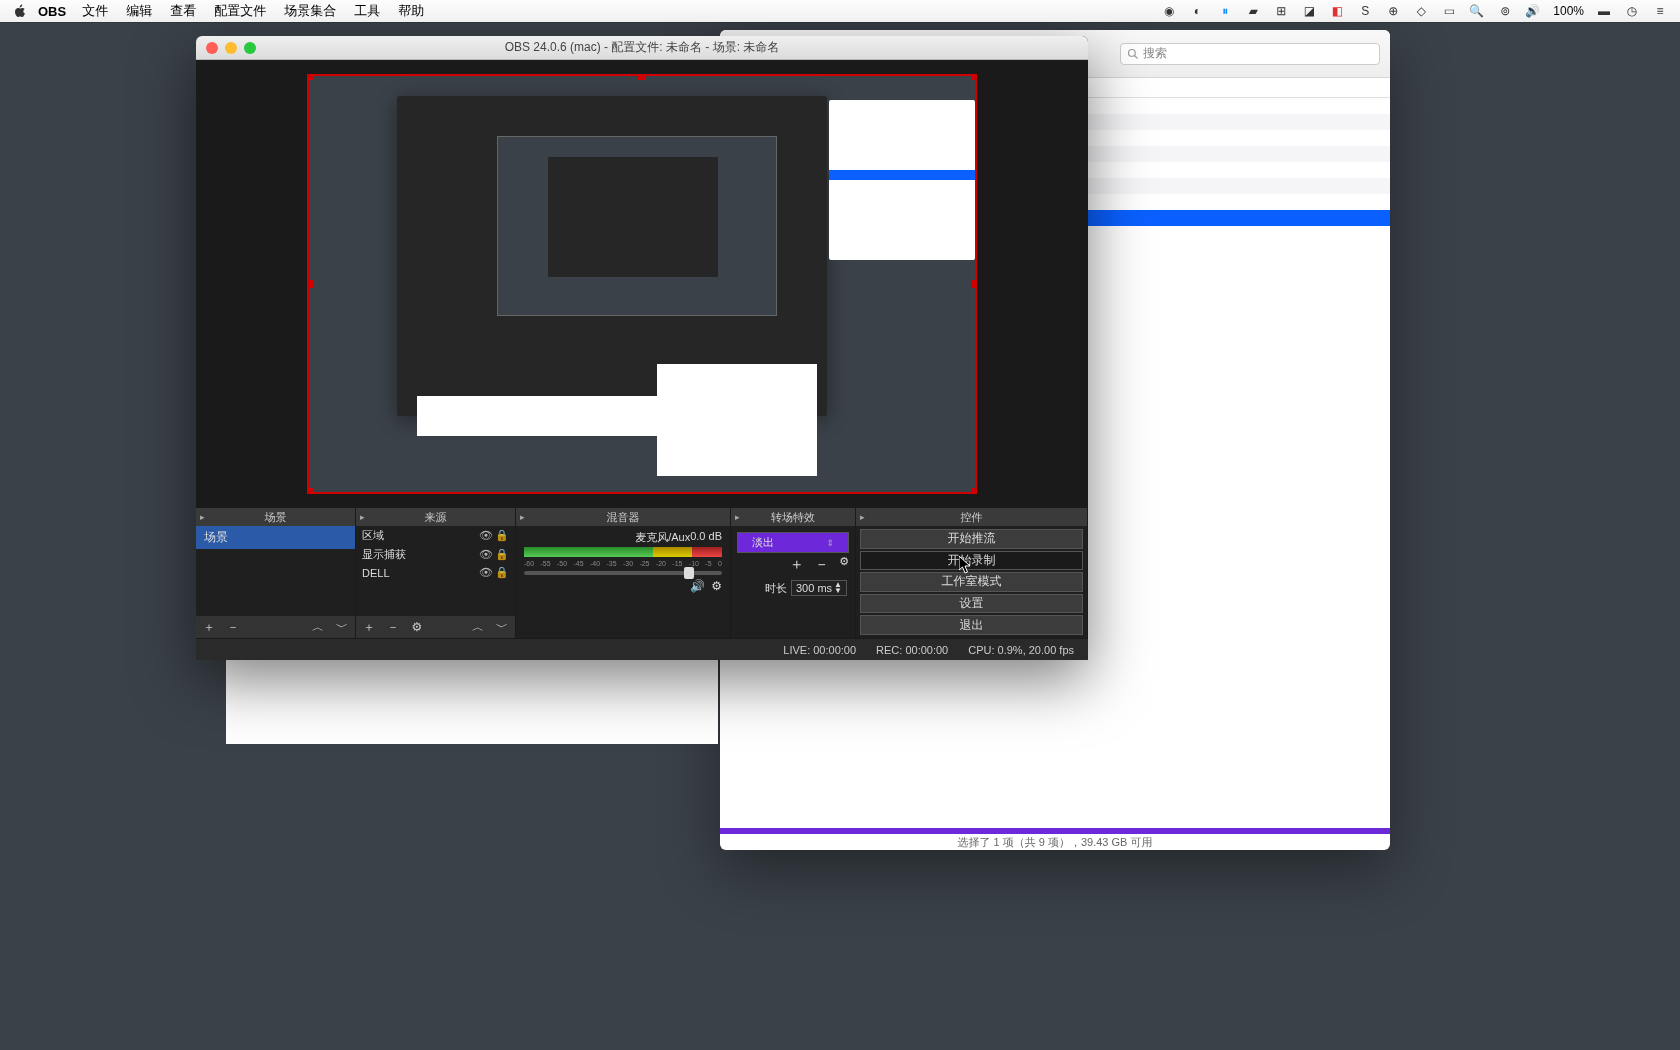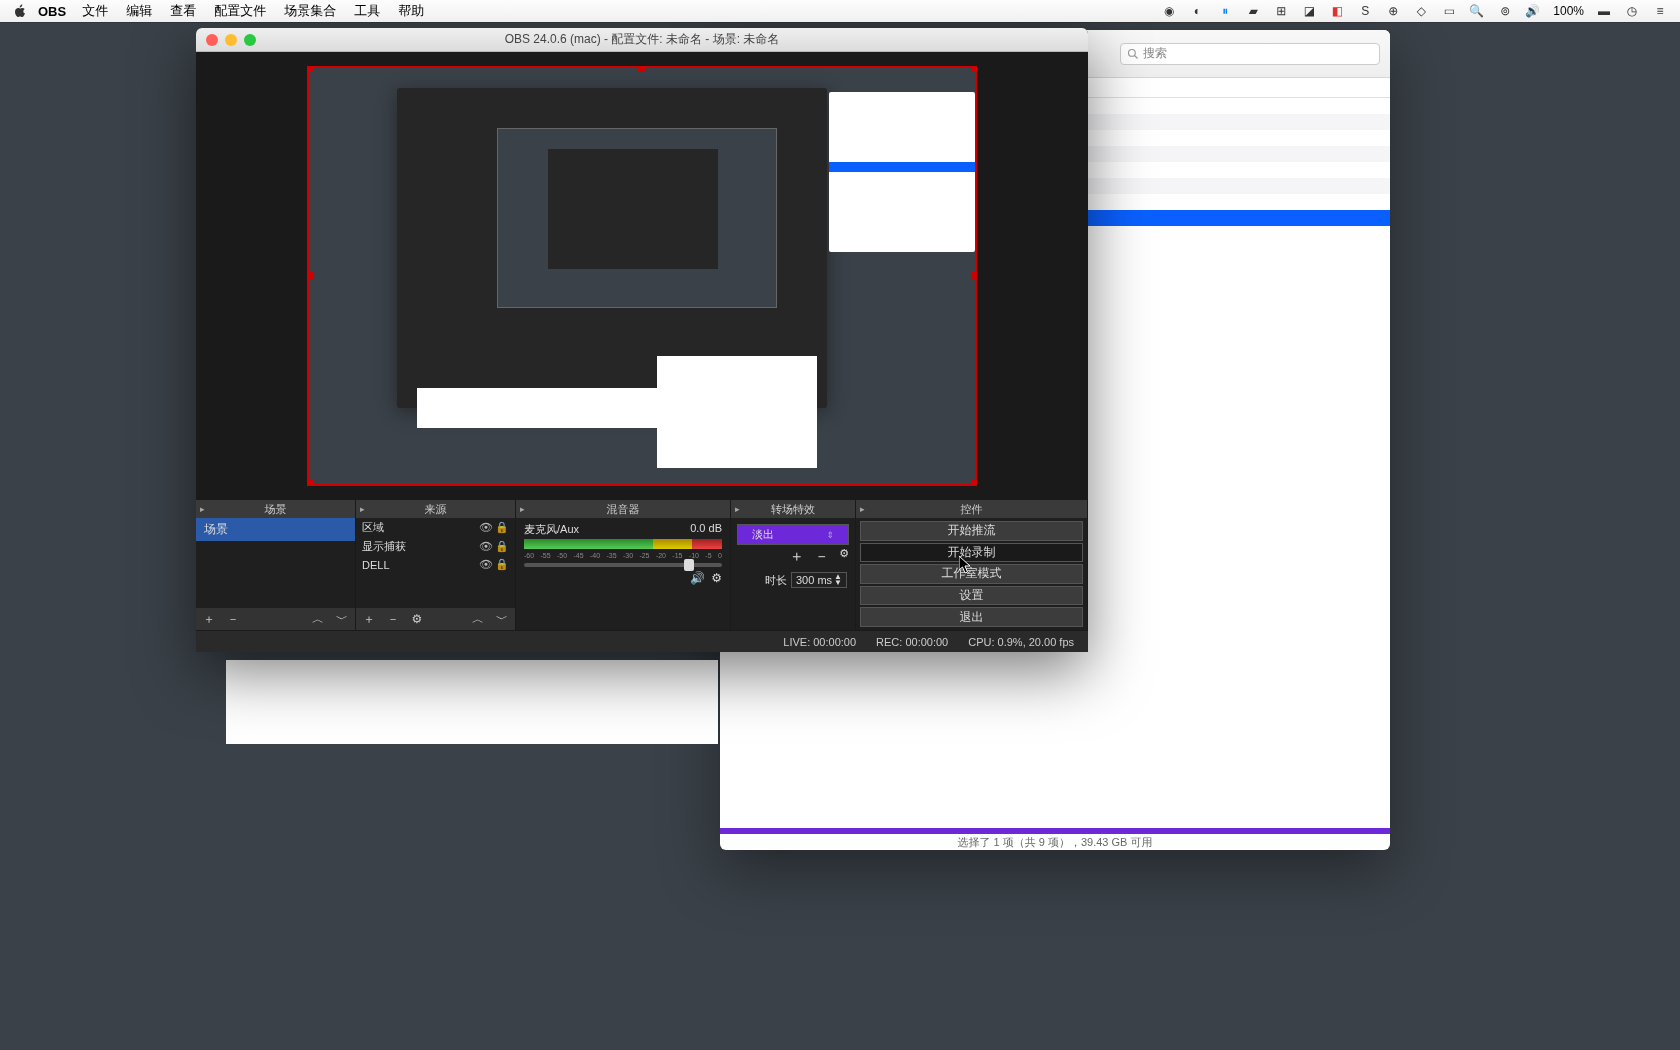--- a/index.html
+++ b/index.html
@@ -27,21 +27,21 @@
 .finder .rows { flex: 1; overflow: auto; }
 .finder .row { display: flex; font-size: 12px; height: 16px; align-items: center; }
 .finder .row.alt { background: #f5f5f7; }
 .finder .row.sel { background: #0a60ff; color: #fff; }
 .finder .row .c1 { width: 135px; padding-left: 6px; white-space: nowrap; overflow: hidden; }
 .finder .row .c2 { width: 80px; text-align: right; padding-right: 8px; }
 .finder .row .c3 { width: 90px; padding-left: 4px; }
 .finder .status { height: 22px; border-top: 6px solid #6d28d9; font-size: 11px; color: #666; display: flex; align-items: center; justify-content: center; }
 
 
-.obs { position: absolute; left: 196px; top: 28px; width: 892px; height: 624px; background: #262626; border-radius: 6px; box-shadow: 0 20px 60px rgba(0,0,0,.5); display: flex; flex-direction: column; color: #ddd; font-size: 12px; z-index: 50; }
+.obs { position: absolute; left: 196px; top: 36px; width: 892px; height: 624px; background: #262626; border-radius: 6px; box-shadow: 0 20px 60px rgba(0,0,0,.5); display: flex; flex-direction: column; color: #ddd; font-size: 12px; z-index: 50; }
 .obs .titlebar { height: 24px; background: linear-gradient(#efefef, #dcdcdc); border-radius: 6px 6px 0 0; display: flex; align-items: center; position: relative; border-bottom: 1px solid #b8b8b8; }
 .obs .traffic { display: flex; gap: 7px; margin-left: 10px; }
 .obs .traffic .dot { width: 12px; height: 12px; border-radius: 50%; }
 .obs .traffic .r { background: #ff5f57; } .obs .traffic .y { background: #febc2e; } .obs .traffic .g { background: #28c840; }
 .obs .title { position: absolute; left: 0; right: 0; text-align: center; font-size: 12px; color: #444; }
 .obs .preview { flex: 1; background: #1a1a1a; padding: 6px; display: flex; align-items: center; justify-content: center; position: relative; }
 .obs .preview .canvas { width: 670px; height: 420px; background: #3a4148; border: 2px solid #d00000; position: relative; overflow: hidden; }
 .obs .preview .inner { position: absolute; left: 88px; top: 20px; width: 430px; height: 320px; background: #262626; border-radius: 3px; box-shadow: 0 4px 20px rgba(0,0,0,.4); }
 .obs .preview .inner2 { position: absolute; left: 520px; top: 24px; width: 146px; height: 160px; background: #fff; border-radius: 2px; }
 .obs .preview .inner2 .srow { height: 10px; font-size: 7px; display: flex; padding: 0 4px; }
@@ -66,21 +66,21 @@
 .obs .d-trans { width: 125px; }
 .obs .d-ctrl { flex: 1; }
 
 .obs .list-item { padding: 3px 8px; font-size: 12px; color: #ddd; }
 .obs .list-item.sel { background: #2a5aa8; }
 .obs .src-row { display: flex; align-items: center; padding: 2px 6px; font-size: 11px; }
 .obs .src-row .name { flex: 1; }
 .obs .src-row .ico { width: 14px; height: 14px; margin-left: 2px; opacity: .8; }
 
 .obs .mixer-ch { padding: 4px 8px; }
-.obs .mixer-ch .mh { display: flex; justify-content: space-between; font-size: 11px; }
+.obs .mixer-ch .mh { display: flex; justify-content: flex-end; font-size: 11px; }
 .obs .meter { height: 10px; background: #111; margin-top: 2px; position: relative; display: flex; }
 .obs .meter .seg-g { background: linear-gradient(#2a8a2a,#5c5); flex: 65; }
 .obs .meter .seg-y { background: linear-gradient(#aa8a00,#dc0); flex: 20; }
 .obs .meter .seg-r { background: linear-gradient(#a02020,#e44); flex: 15; }
 .obs .meter .ticks { position: absolute; left:0; right:0; bottom:-10px; display:flex; justify-content:space-between; font-size:7px; color:#888; }
 .obs .slider { height: 4px; background: #555; margin-top: 14px; position: relative; border-radius: 2px; }
 .obs .slider .thumb { position: absolute; right: 28px; top: -4px; width: 10px; height: 12px; background: #ddd; border-radius: 2px; }
 .obs .mix-icons { display: flex; justify-content: flex-end; gap: 6px; margin-top: 4px; }
 
 .obs .trans-body { padding: 6px; font-size: 11px; }

